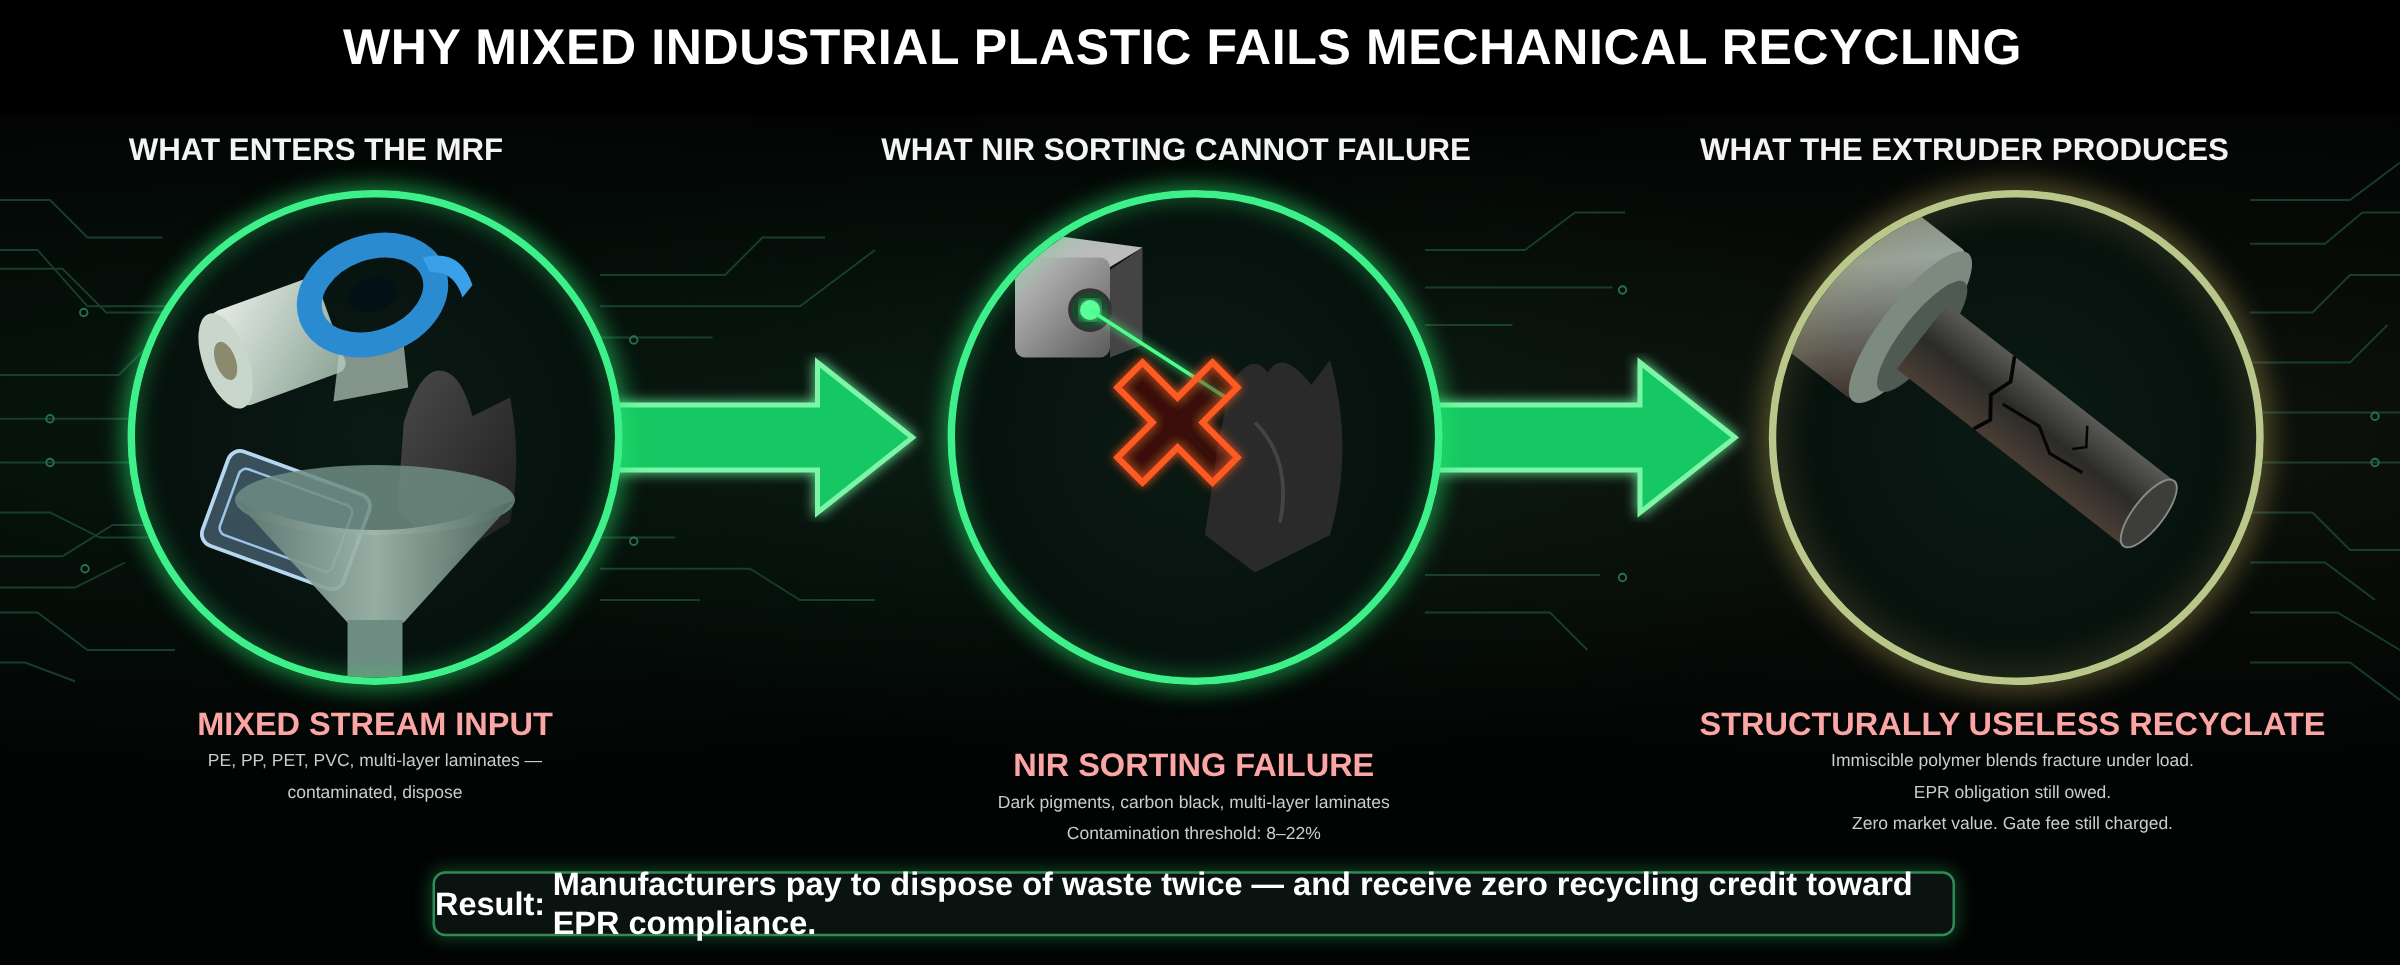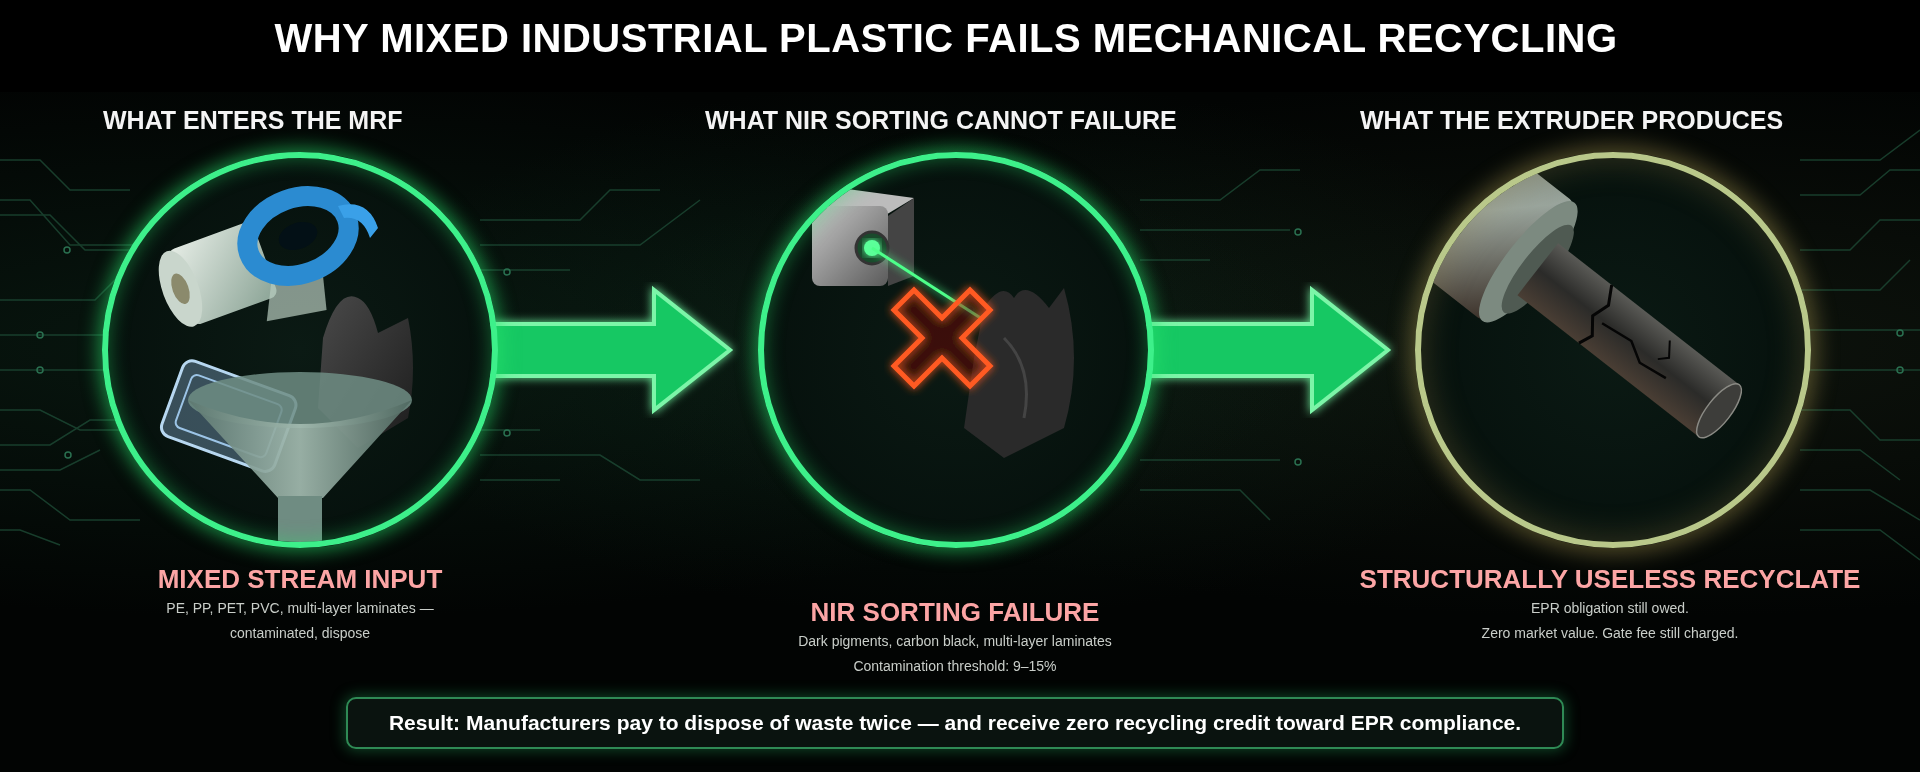--- a/index.html
+++ b/index.html
@@ -45,21 +45,21 @@
 
   .caption { position: absolute; text-align: center; }
   .cap-head { font-size: 26px; font-weight: 700; color: #fca5a5; line-height: 34px; }
   .cap-body { font-size: 14px; color: #c9cec9; line-height: 25px; }
 
   .result-box {
     position: absolute; left: 346px; top: 697px; width: 1218px; height: 52px;
     border: 2px solid #2f8a55; border-radius: 10px; background: #0a130f;
     box-shadow: 0 0 14px 2px rgba(40,180,100,0.35);
     display: flex; align-items: center; justify-content: center;
-    font-size: 21px; color: #fff;
+    font-size: 26px; color: #fff;
   }
   .result-box b { font-weight: 700; margin-right: 6px; }
   .result-box span.t { font-weight: 700; }
 </style>
 </head>
 <body>
 
 <div class="bg"></div>
 <div class="title-band"></div>
 
@@ -241,24 +241,25 @@
 <div class="ring gold" style="left:1415px;top:152px;width:396px;height:396px;"></div>
 
 <div class="caption" style="left:80px;top:562px;width:440px;">
   <div class="cap-head">MIXED STREAM INPUT</div>
   <div class="cap-body">PE, PP, PET, PVC, multi-layer laminates —</div>
   <div class="cap-body">contaminated, dispose</div>
 </div>
 <div class="caption" style="left:690px;top:595px;width:530px;">
   <div class="cap-head">NIR SORTING FAILURE</div>
   <div class="cap-body">Dark pigments, carbon black, multi-layer laminates</div>
-  <div class="cap-body">Contamination threshold: 9–15%</div>
+  <div class="cap-body">Contamination threshold: 8–22%</div>
 </div>
 <div class="caption" style="left:1350px;top:562px;width:520px;">
   <div class="cap-head">STRUCTURALLY USELESS RECYCLATE</div>
+  <div class="cap-body">Immiscible polymer blends fracture under load.</div>
   <div class="cap-body">EPR obligation still owed.</div>
   <div class="cap-body">Zero market value. Gate fee still charged.</div>
 </div>
 
 <div class="result-box">
   <b>Result:</b>
   <span class="t">Manufacturers pay to dispose of waste twice — and receive zero recycling credit toward EPR compliance.</span>
 </div>
 
 </body></html>

